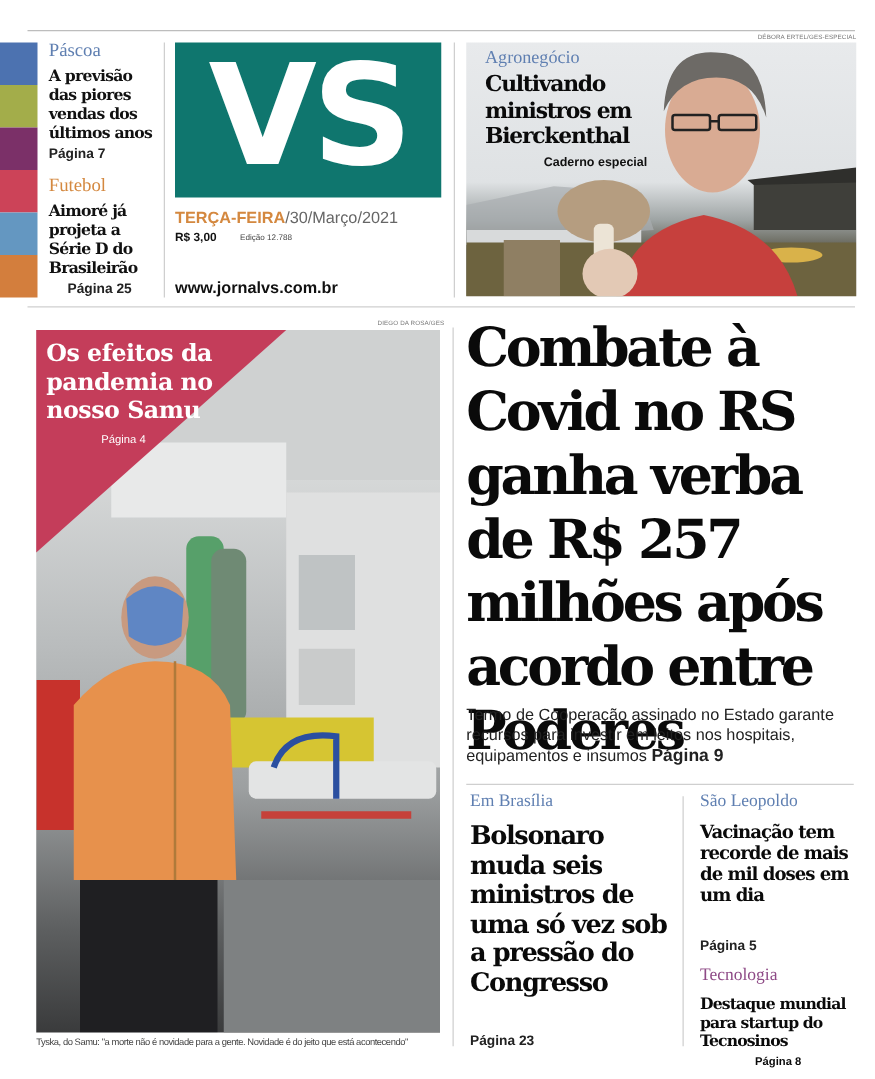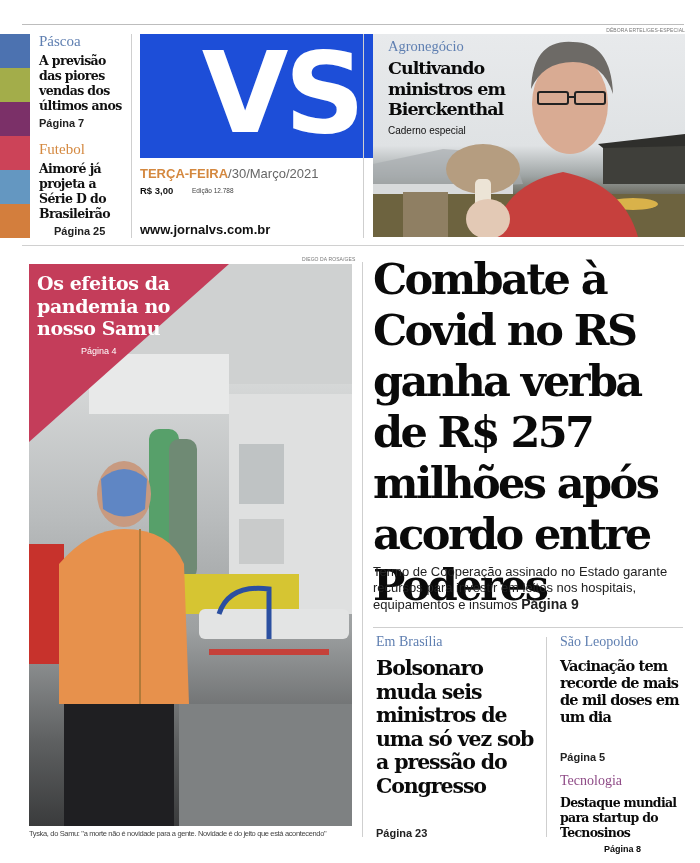--- a/index.html
+++ b/index.html
@@ -8,21 +8,21 @@
   .serif { font-family:"DejaVu Serif", "Liberation Serif", serif; }
   .sans { font-family:"Liberation Sans", "DejaVu Sans", sans-serif;padding-left:44px; }
   .hr-top { left:22px; top:24px; width:662px; height:1px; background:#bdbdbd; }
   .hr-mid { left:22px; top:245px; width:662px; height:1px; background:#d0d0d0; }
   .credit { font-size:5px; color:#777; letter-spacing:0.1px; text-transform:uppercase; }
   .swatch { left:0; width:30px; }
   .kicker { font-family:"Liberation Serif", serif; font-size:15px; font-weight:normal; }
   .side-head { font-family:"DejaVu Serif", serif; font-weight:bold; font-size:12.5px; line-height:15px; letter-spacing:-0.6px; color:#111; }
   .page-ref { font-size:11px; font-weight:bold; color:#222; }
   .vdivider { width:1px; background:#cfcfcf; }
-  .logo { left:140px; top:34px; width:213px; height:124px; background:#1d4ed8; display:flex; align-items:center; justify-content:center;padding-left:35px; }
+  .logo { left:140px; top:34px; width:213px; height:124px; background:#0f766e; display:flex; align-items:center; justify-content:center; }
   .logo span { color:#fff; font-family:"DejaVu Sans", sans-serif; font-weight:bold; font-size:112px; letter-spacing:-4px; line-height:1; margin-top:-6px; }
   .date-line { left:140px; top:166px; font-size:13px; color:#666; }
   .date-line .day { color:#d4883f; font-weight:bold; }
   .price { left:140px; top:185px; font-size:9.5px; font-weight:bold; color:#111; }
   .edition { left:192px; top:187px; font-size:6.5px; color:#444; }
   .website { left:140px; top:222px; font-size:13px; font-weight:bold; color:#111; }
   .agro-photo { left:373px; top:34px; width:312px; height:203px; overflow:hidden;
     background: linear-gradient(180deg,#e8eaec 0%,#dfe2e4 55%,#9ea4a4 70%,#5c5a4c 82%,#6b6242 100%); }
   .samu-photo { left:29px; top:264px; width:323px; height:562px; overflow:hidden;
     background: linear-gradient(180deg,#c9cccd 0%,#d7d9d9 20%,#b9bcbd 45%,#9da0a1 65%,#5e6061 85%,#3a3b3c 100%); }
@@ -89,21 +89,21 @@
     <rect x="202" y="58" width="30" height="12" rx="2" fill="none" stroke="#222" stroke-width="2"></rect>
     <line x1="195" y1="63" x2="202" y2="63" stroke="#222" stroke-width="2"></line>
     <ellipse cx="110" cy="135" rx="37" ry="25" fill="#b59d80"></ellipse>
     <rect x="102" y="145" width="16" height="30" rx="5" fill="#ece4d6"></rect>
     <ellipse cx="115" cy="185" rx="22" ry="20" fill="#e3c9b5"></ellipse>
   </svg>
 </div>
 <div class="abs" style="left:388px;top:38px;width:170px;">
   <div class="kicker" style="color:#5f7fb1;font-size:14.5px;">Agronegócio</div>
   <div class="serif" style="font-weight:bold;font-size:17.5px;line-height:20.5px;letter-spacing:-1px;color:#0a0a0a;margin-top:3px;">Cultivando ministros em Bierckenthal</div>
-  <div style="font-size:10px;font-weight:normal;color:#111;margin-top:5px;">Caderno especial</div>
+  <div style="font-size:10px;font-weight:bold;color:#111;margin-top:5px;margin-left:47px;">Caderno especial</div>
 </div>
 
 <div class="abs hr-mid"></div>
 
 <div class="abs credit" style="left:302px;top:256px;">DIEGO DA ROSA/GES</div>
 <div class="abs samu-photo">
   <svg width="323" height="562" viewBox="0 0 323 562">
     <rect x="60" y="0" width="263" height="120" fill="#cfd1d1"></rect>
     <rect x="60" y="90" width="140" height="60" fill="#e8e9e9"></rect>
     <rect x="200" y="130" width="123" height="220" fill="#dfe0e0"></rect>

